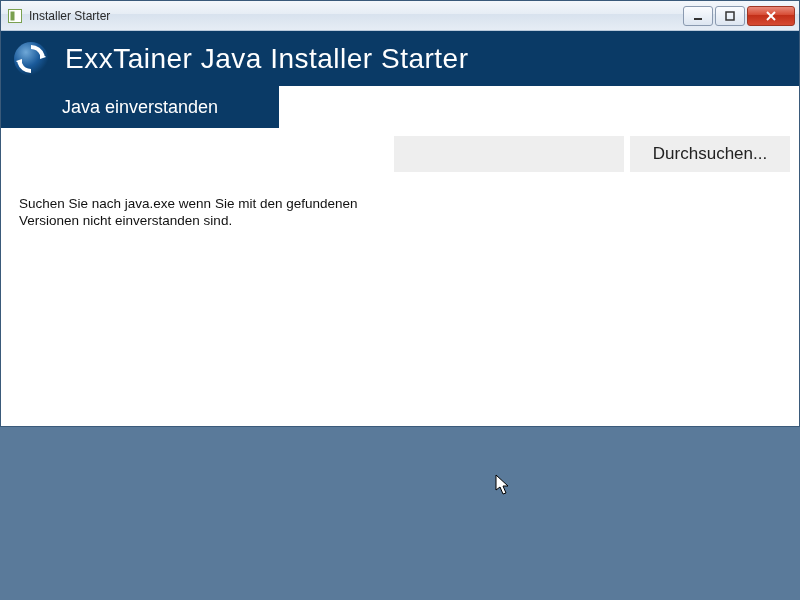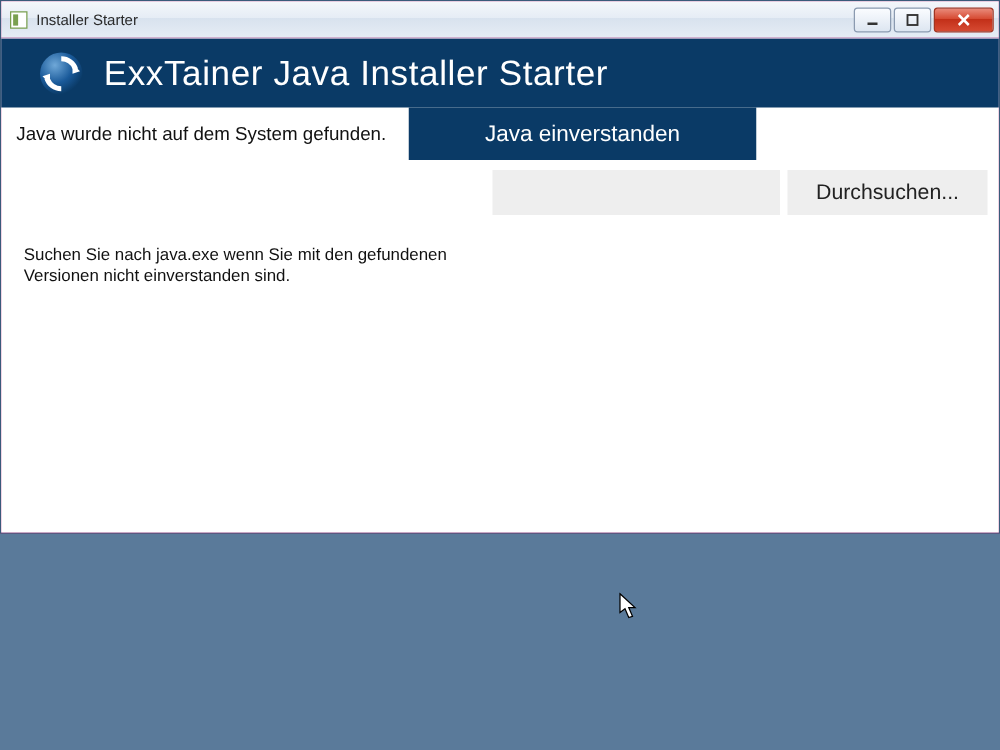--- a/index.html
+++ b/index.html
@@ -66,21 +66,21 @@
     background: #ffffff;
     display: flex;
     flex-direction: column;
   }
   .header-banner {
     background: #0a3a66;
     color: #ffffff;
     height: 55px;
     display: flex;
     align-items: center;
-    padding: 0 28px;
+    padding: 0 10px;
     gap: 14px;
   }
   .header-banner .logo {
     width: 40px; height: 40px;
     display: flex; align-items: center; justify-content: center;
   }
   .header-banner .logo svg { width: 40px; height: 40px; }
   .header-banner .header-title {
     font-size: 28px;
     font-weight: 400;
@@ -210,21 +210,20 @@
           <path d="M 20 34 A 14 14 0 0 1 6.5 24 L 11 24 A 10 10 0 0 0 20 30 Z" fill="#ffffff"></path>
           <polygon points="11,28 5,22 11,20" fill="#ffffff"></polygon>
         </svg>
       </span>
       <span class="header-title">ExxTainer Java Installer Starter</span>
     </div>
 
     <div class="content">
 
       <div class="row1">
-        <div class="status-text">Java wurde nicht auf dem System gefunden.</div>
         <button class="download-btn">Java einverstanden</button>
       </div>
 
       <div class="row2">
         <div class="row2-spacer"></div>
         <input class="path-input" type="text" value="" style="">
         <button class="browse-btn">Durchsuchen...</button>
       </div>
 
       <div class="help-text">Suchen Sie nach java.exe wenn Sie mit den gefundenen Versionen nicht einverstanden sind.</div>

